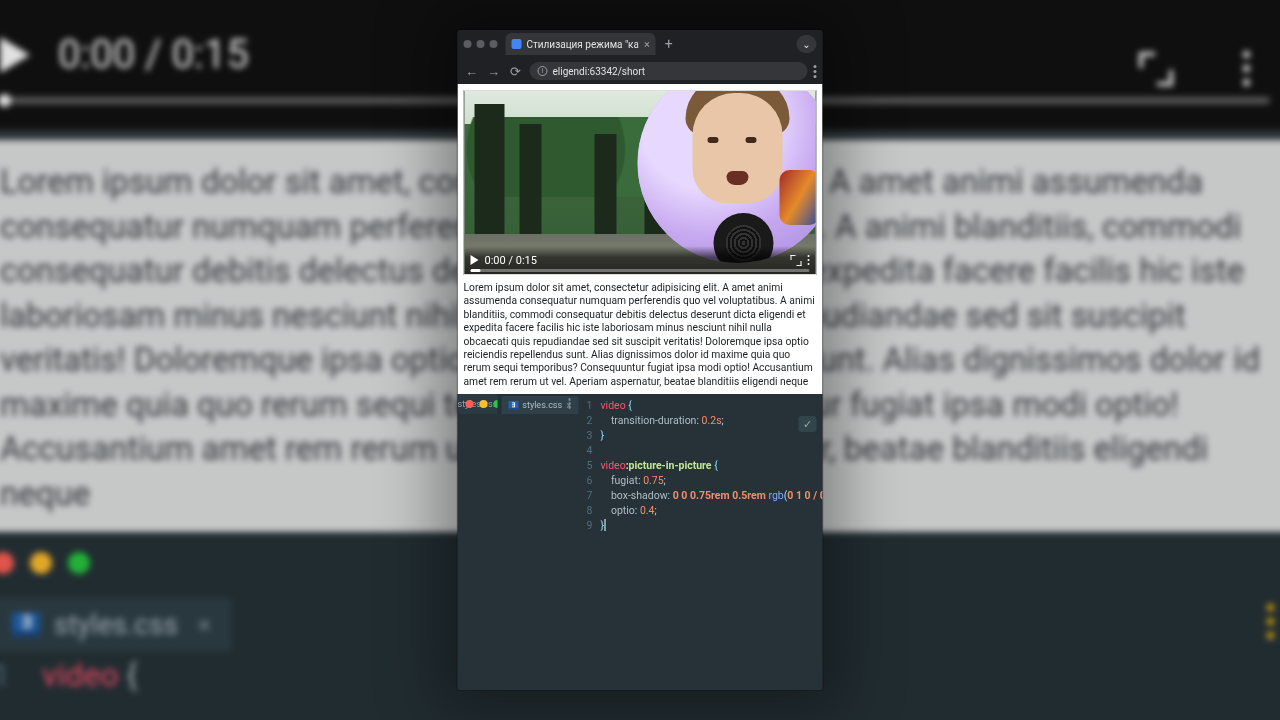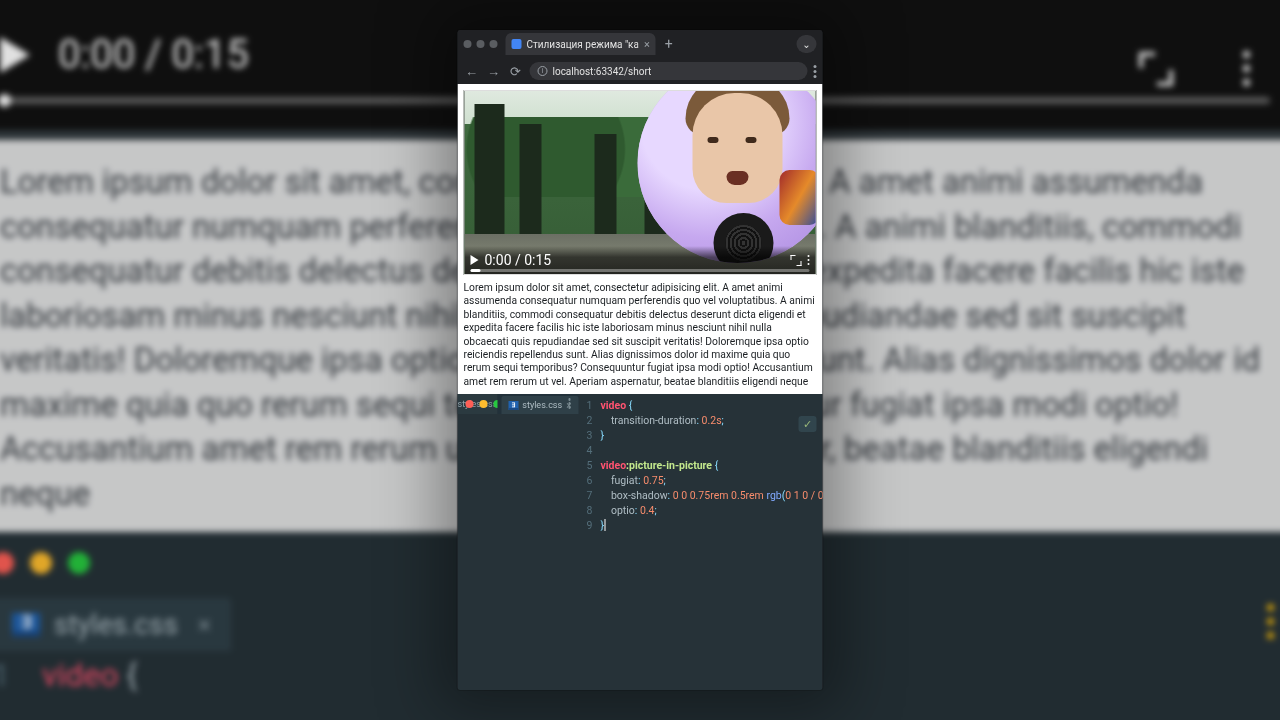--- a/index.html
+++ b/index.html
@@ -126,21 +126,21 @@
   .mouth{position:absolute;left:50%;top:108px;transform:translateX(-50%);width:22px;height:14px;background:#6a2f23;border-radius:10px 10px 14px 14px;}
   .mic{position:absolute;left:50%;bottom:-10px;transform:translateX(-40%);width:60px;height:60px;background:#1a1a1a;border-radius:50%;}
   .mic::after{content:"";position:absolute;left:12px;top:12px;width:36px;height:36px;border-radius:50%;background:repeating-radial-gradient(circle,#333 0 2px, #111 2px 4px);}
   .gear{position:absolute;right:18px;bottom:38px;width:40px;height:55px;background:linear-gradient(120deg,#a12a2a,#e58a2a,#2a4aa1);border-radius:10px;}
 
   .vcontrols{
     position:absolute;left:0;right:0;bottom:0;height:28px;background:linear-gradient(transparent,rgba(0,0,0,0.6) 40%,rgba(0,0,0,0.75));
     display:flex;align-items:center;padding:0 6px;gap:6px;
   }
   .play-s{width:0;height:0;border-left:8px solid #fff;border-top:5px solid transparent;border-bottom:5px solid transparent;}
-  .vtime{color:#fff;font-size:14px;}
+  .vtime{color:#fff;font-size:11px;}
   .vspacer{flex:1;}
   .fs-s{width:11px;height:11px;position:relative;}
   .fs-s::before,.fs-s::after{content:"";position:absolute;border:1.5px solid #fff;width:4px;height:4px;}
   .fs-s::before{top:0;left:0;border-right:none;border-bottom:none;}
   .fs-s::after{bottom:0;right:0;border-left:none;border-top:none;}
   .dots-s{display:flex;flex-direction:column;gap:1.5px;}
   .dots-s span{width:2.5px;height:2.5px;border-radius:50%;background:#fff;}
   .vprogress{position:absolute;left:6px;right:6px;bottom:2px;height:3px;background:rgba(255,255,255,0.35);border-radius:2px;}
   .vprogress::before{content:"";position:absolute;left:0;top:0;height:100%;width:3%;background:#fff;border-radius:2px;}
 
@@ -160,26 +160,26 @@
   .e-tab{height:18px;background:#2f4048;color:#b0bec5;font-size:9px;display:flex;align-items:center;gap:4px;padding:0 7px;border-radius:2px 2px 0 0;}
   .e-tab .badge{width:10px;height:9px;background:#2062af;border-bottom:2px solid #1a4a85;color:#fff;font-size:6px;display:flex;align-items:center;justify-content:center;font-weight:bold;}
   .e-tab .x{color:#7b8b92;font-size:10px;}
   .e-kebab{position:absolute;right:8px;top:4px;display:flex;flex-direction:column;gap:1.5px;}
   .e-kebab span{width:2.5px;height:2.5px;border-radius:50%;background:#7b8b92;}
   .e-check{position:absolute;right:6px;top:22px;width:18px;height:16px;background:#31454d;border-radius:3px;display:flex;align-items:center;justify-content:center;color:#9ab87a;font-size:11px;z-index:2;}
   .code{flex:1;padding:4px 0;font-family:Menlo,Consolas,monospace;font-size:10.5px;line-height:15px;color:#c3cee3;}
   .row{display:flex;}
   .gut{width:22px;text-align:right;padding-right:8px;color:#546e7a;user-select:none;}
   .c{white-space:pre;}
-  .sel{color:#ff5370;font-weight:bold;}
+  .sel{color:#ff5370;}
   .pse{color:#c3e88d;font-weight:bold;}
   .prop{color:#b0bec5;}
   .val{color:#f78c6c;}
   .fn{color:#82aaff;text-align:right;}
-  .num{color:#f78c6c;}
+  .num{color:#f78c6c;font-weight:bold;}
   .pn{color:#89ddff;}
   .cursor{display:inline-block;width:1px;height:12px;background:#fff;vertical-align:middle;transform:translateY(-1px);}
 </style>
 </head>
 <body>
 
 <div class="bg">
   <div class="bg-white"></div>
   <div class="bg-video-frame">
     <div class="bg-video-bar">
@@ -239,21 +239,21 @@
       <div class="tab-add">+</div>
       <div class="tab-spacer"></div>
       <div class="tab-drop">⌄</div>
     </div>
     <div class="addrbar">
       <div class="navbtn">←</div>
       <div class="navbtn">→</div>
       <div class="navbtn">⟳</div>
       <div class="url">
         <span class="info">i</span>
-        <span>localhost:63342/short</span>
+        <span>eligendi:63342/short</span>
       </div>
       <div class="dots3">
           <span></span>
           <span></span>
           <span></span>
         </div>
     </div>
   </div>
 
   <div class="page">

